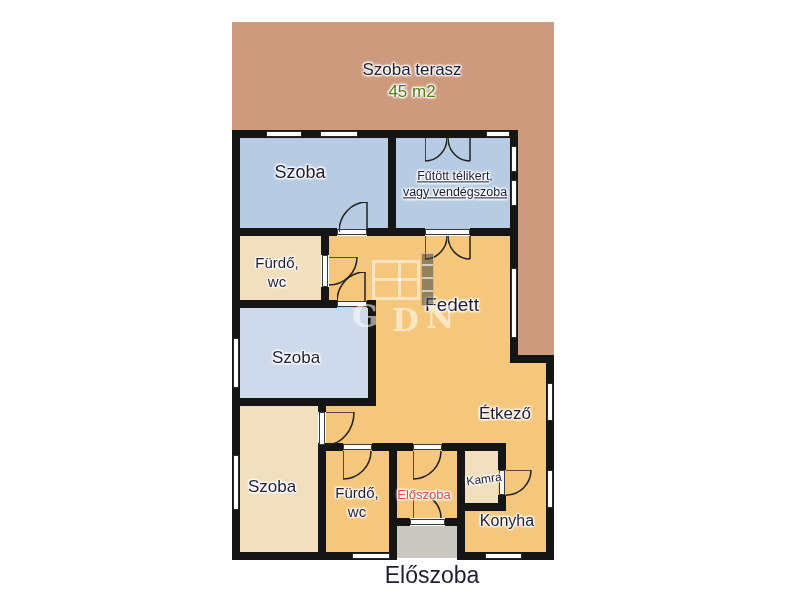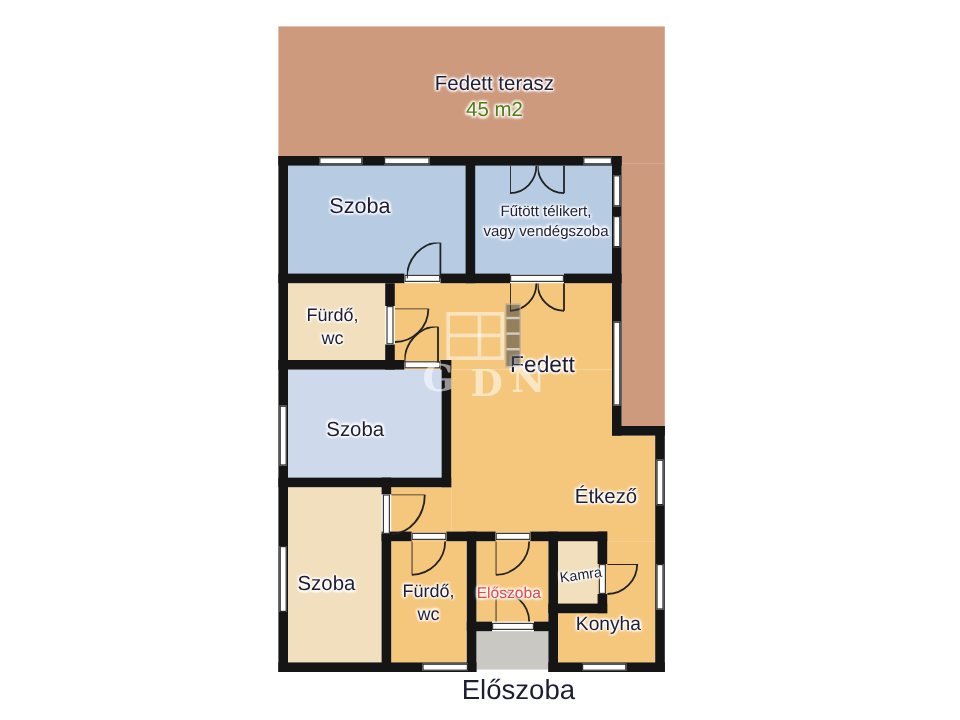--- a/index.html
+++ b/index.html
@@ -139,24 +139,24 @@
   <svg class="door" style="left:413px;top:451px;" width="30" height="30">
     <path d="M0,28 A28,28 0 0 0 28,0 M0,0 L0,28" fill="none" stroke="#222" stroke-width="1.5"></path>
     </svg>
   <svg class="door" style="left:413px;top:492px;" width="30" height="28">
     <path d="M0,0 A28,26 0 0 1 28,26 M0,0 L0,26" fill="none" stroke="#222" stroke-width="1.5"></path>
     </svg>
   <svg class="door" style="left:506px;top:470px;" width="27" height="27">
     <path d="M25,0 A25,25 0 0 1 0,25 M0,0 L25,0" fill="none" stroke="#222" stroke-width="1.5"></path>
     </svg>
 
-  <div class="lbl" style="left: 412px; top: 70px; font-size: 17px; color: rgb(29, 29, 54);">Fedett terasz</div>
+  <div class="lbl" style="left: 412px; top: 70px; font-size: 17px; color: rgb(29, 29, 54);">Szoba terasz</div>
   <div class="lbl" style="left: 412px; top: 92px; font-size: 17px; color: #4d7c0f;">45 m2</div>
   <div class="lbl" style="left: 300px; top: 172px; font-size: 18px; color: rgb(29, 29, 54);">Szoba</div>
-  <div class="lbl two" style="left: 455px; top: 185px; font-size: 12.5px; color: rgb(29, 29, 54);">
+  <div class="lbl two" style="left: 455px; top: 185px; font-size: 12.5px; color: rgb(29, 29, 54); text-decoration: underline;">
     <span>Fűtött télikert,</span><br>
     <span>vagy vendégszoba</span>
   </div>
   <div class="lbl two" style="left: 277px; top: 273px; font-size: 15px; color: rgb(29, 29, 54);">
     <span>Fürdő,</span><br>
     <span>wc</span>
   </div>
   <div class="lbl" style="left: 296px; top: 358px; font-size: 17px; color: rgb(29, 29, 54);">Szoba</div>
   <div class="lbl" style="left: 452px; top: 305px; font-size: 19px; color: rgb(29, 29, 54);">Fedett</div>
   <div class="lbl" style="left: 505px; top: 402px; font-size: 17px; color: rgb(29, 29, 54); margin-top: 12px;">Étkező</div>

